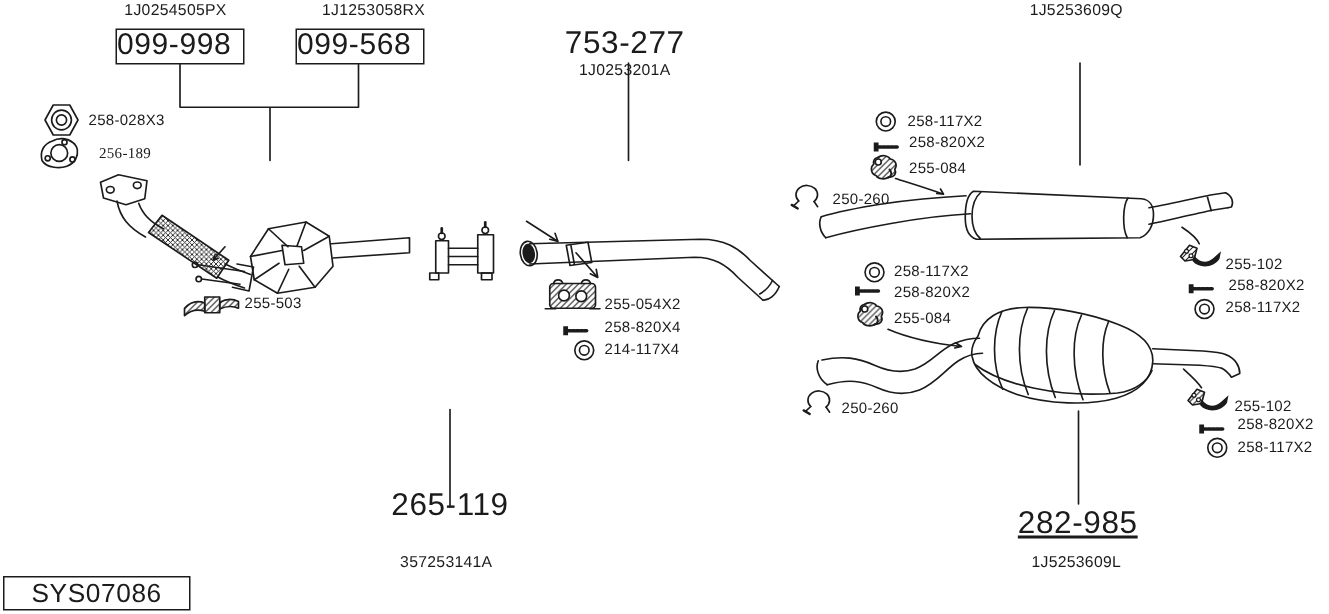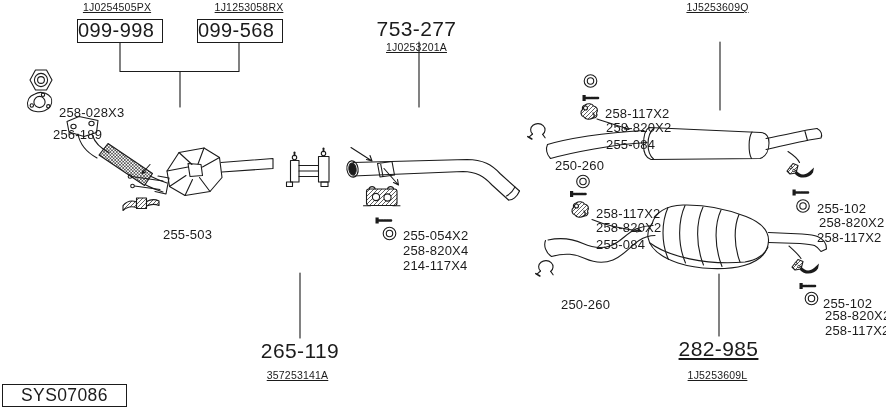--- a/index.html
+++ b/index.html
@@ -2,22 +2,22 @@
 <html><head>
 <meta charset="utf-8">
 <style>
   html,body{margin:0;padding:0;background:#fff;}
   .canvas{
     position:relative;width:886px;height:409px;background:#ffffff;
     font-family:"Liberation Sans","DejaVu Sans",sans-serif;color:#1b1b1b;
     overflow:hidden;
   }
   svg.art{position:absolute;left:0;top:0;}
-  .lbl{position:absolute;white-space:nowrap;font-size:13px;letter-spacing:.2px;line-height:15px;margin-top:32px;}
-  .ref{position:absolute;white-space:nowrap;font-size:10.5px;letter-spacing:.2px;text-align:center;line-height:12px;text-decoration:underline;}
+  .lbl{position:absolute;white-space:nowrap;font-size:10px;letter-spacing:.2px;line-height:15px;}
+  .ref{position:absolute;white-space:nowrap;font-size:10.5px;letter-spacing:.2px;text-align:center;line-height:12px;}
   .big{position:absolute;white-space:nowrap;font-size:21px;letter-spacing:.4px;text-align:center;line-height:23px;}
   .pbox{position:absolute;box-sizing:border-box;width:86px;height:24px;border:1.5px solid #1b1b1b;
         text-align:left;font-size:20px;line-height:21px;letter-spacing:.4px;}
   .sysbox{position:absolute;left:2px;top:384px;box-sizing:border-box;height:23px;
         border:1.5px solid #1b1b1b;padding:0 18px;font-size:17.5px;line-height:20px;letter-spacing:.4px;}
 </style>
 </head>
 <body>
 
 <div class="canvas">
@@ -231,28 +231,28 @@
   <div class="pbox" style="left:77px;top:19px;">099-998</div>
 
   <div class="ref" style="left:196px;top:1px;width:106px;">1J1253058RX</div>
   <div class="pbox" style="left:197px;top:19px;">099-568</div>
 
   <div class="ref" style="left:364px;top:1px;width:105px;margin-top:40px;">1J0253201A</div>
   <div class="big" style="left:364px;top:17px;width:105px;">753-277</div>
 
   <div class="ref" style="left:665px;top:1px;width:105px;">1J5253609Q</div>
 
-  <div class="big" style="left:248px;top:339px;width:104px;">265-119</div>
+  <div class="big" style="left:248px;top:325px;width:104px;">265-119</div>
   <div class="ref" style="left:245px;top:369px;width:105px;">357253141A</div>
 
   <div class="big" style="left:666px;top:337px;width:105px;text-decoration:underline;">282-985</div>
   <div class="ref" style="left:665px;top:369px;width:105px;">1J5253609L</div>
 
   <div class="lbl" style="left:59px;top:73px;">258-028X3</div>
-  <div class="lbl" style="left:53px;top:95px;">256-189</div>
+  <div class="lbl" style="left:66px;top:95px;font-family:Liberation Serif, serif;">256-189</div>
 
   <div class="lbl" style="left:163px;top:195px;">255-503</div>
 
   <div class="lbl" style="left:403px;top:196px;">255-054X2</div>
   <div class="lbl" style="left:403px;top:211px;">258-820X4</div>
   <div class="lbl" style="left:403px;top:226px;">214-117X4</div>
 
   <div class="lbl" style="left:605px;top:74px;">258-117X2</div>
   <div class="lbl" style="left:606px;top:88px;">258-820X2</div>
   <div class="lbl" style="left:606px;top:105px;">255-084</div>

